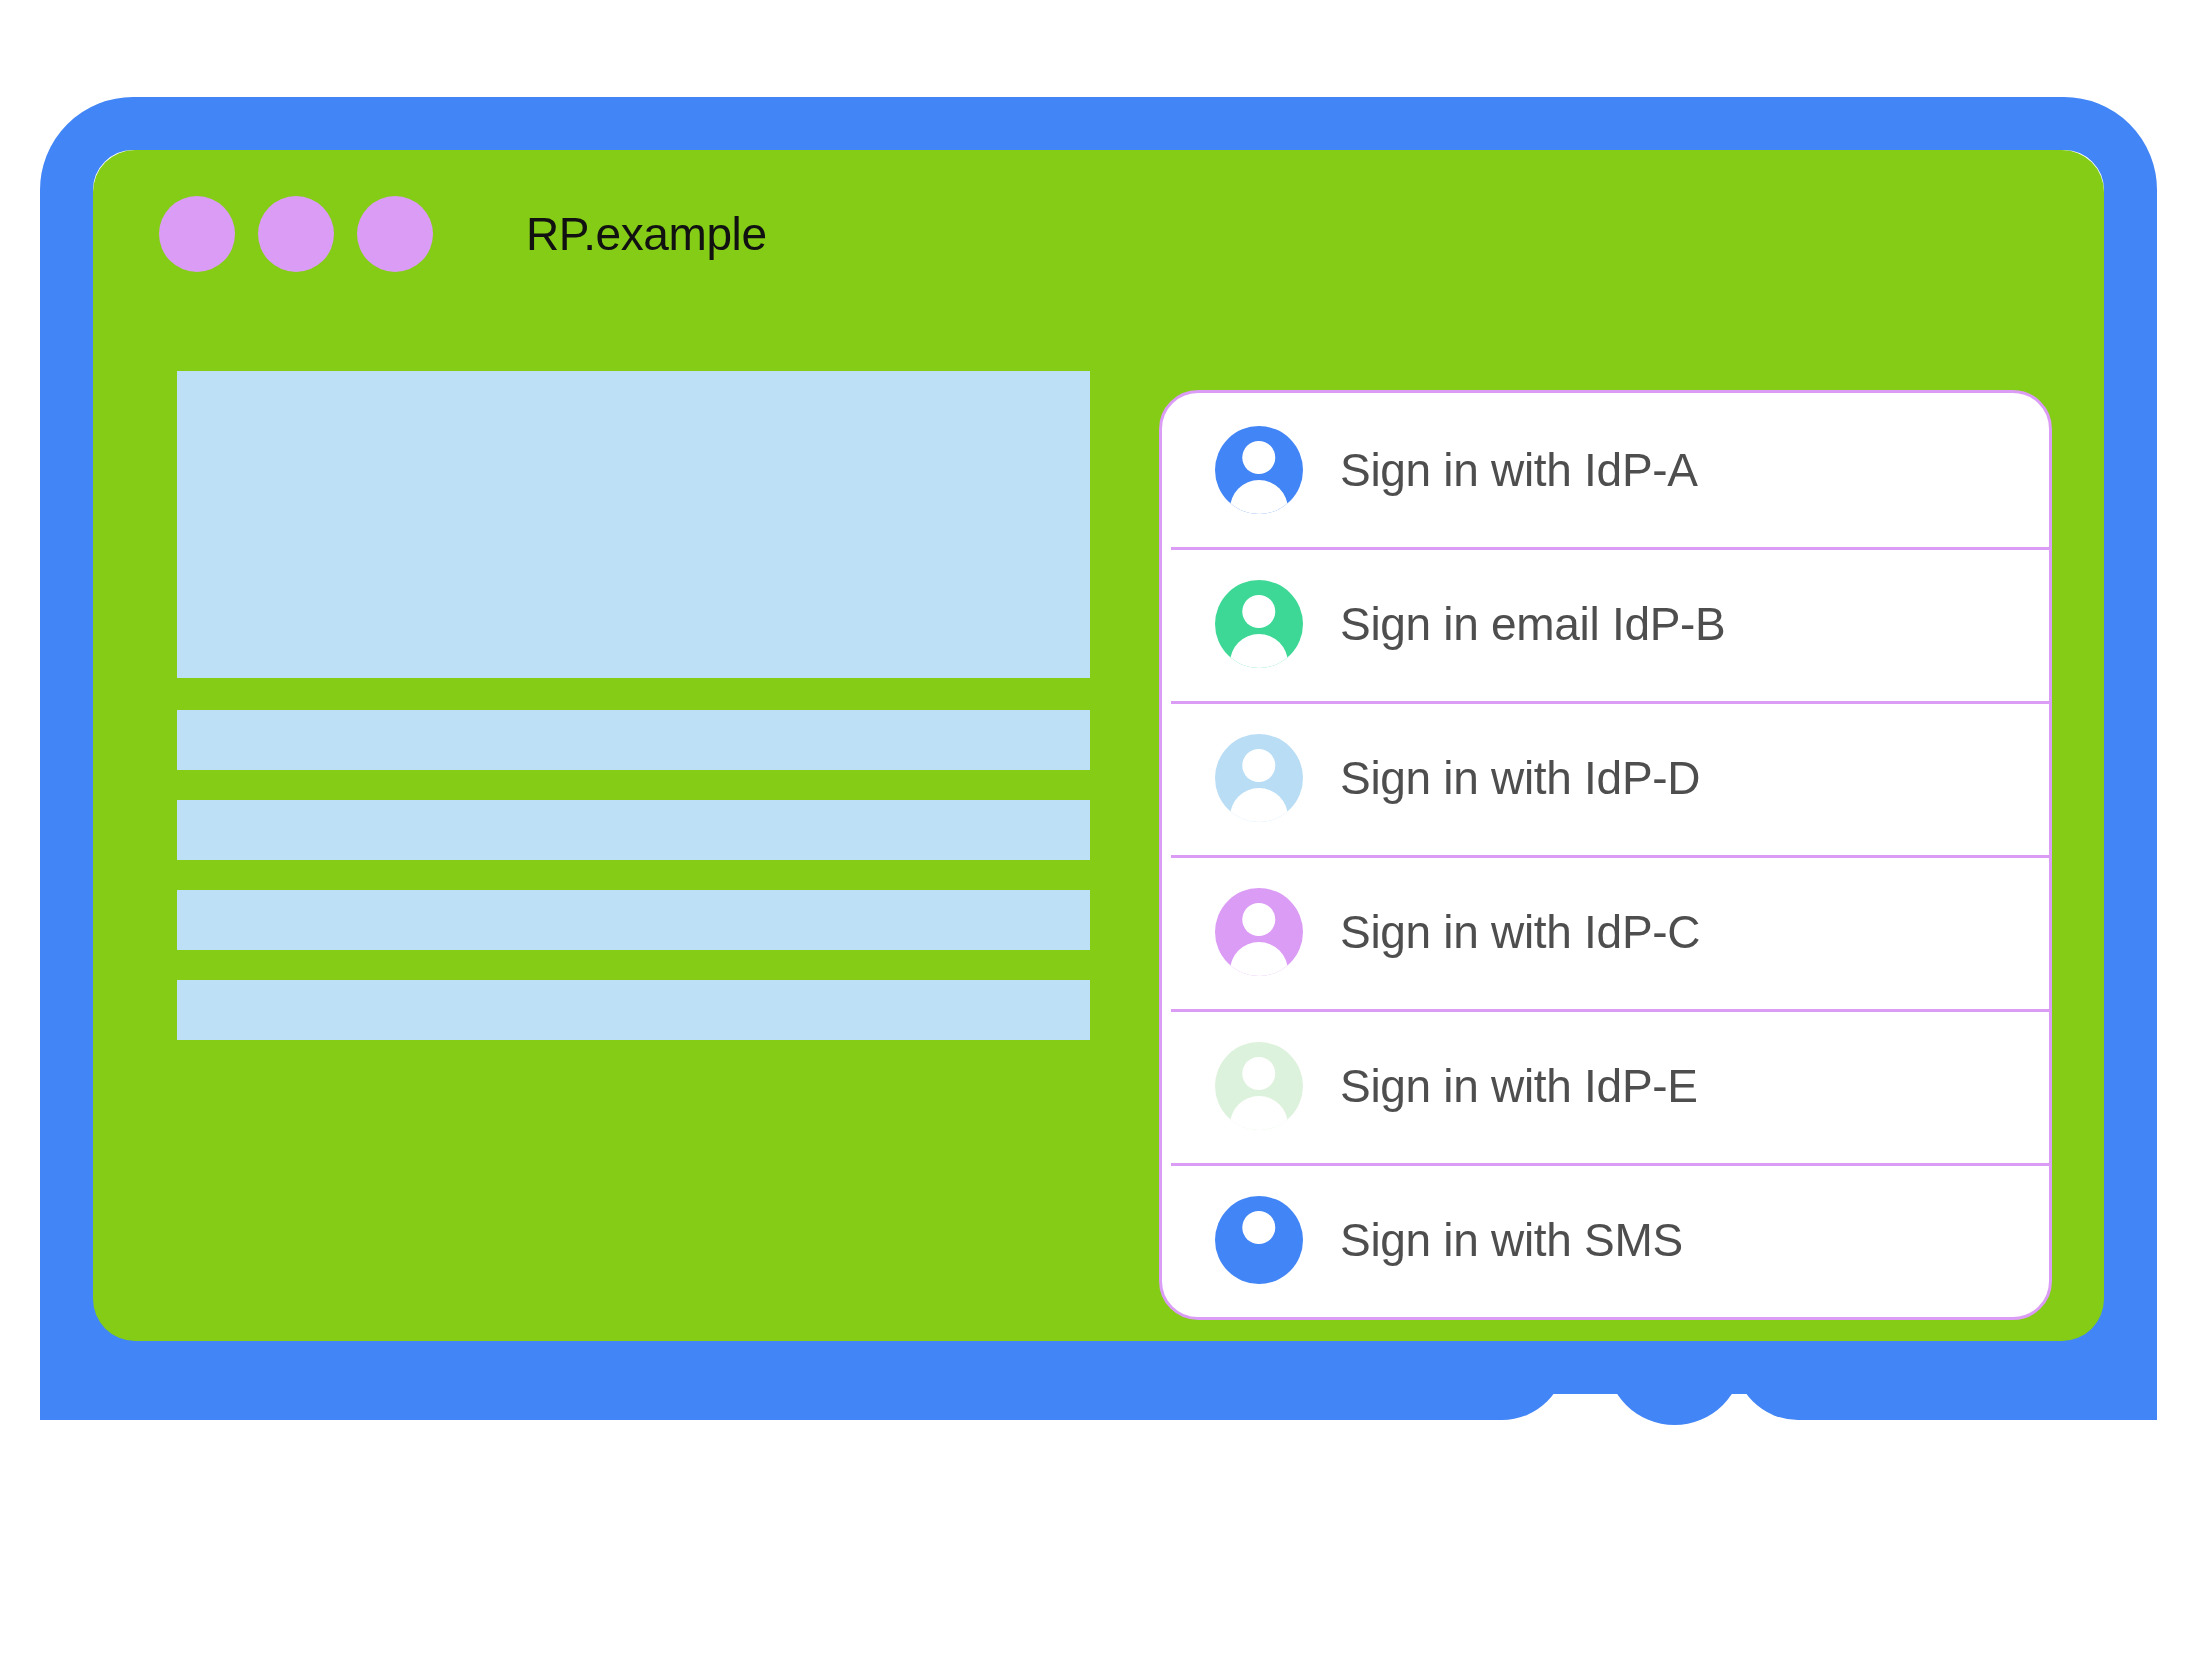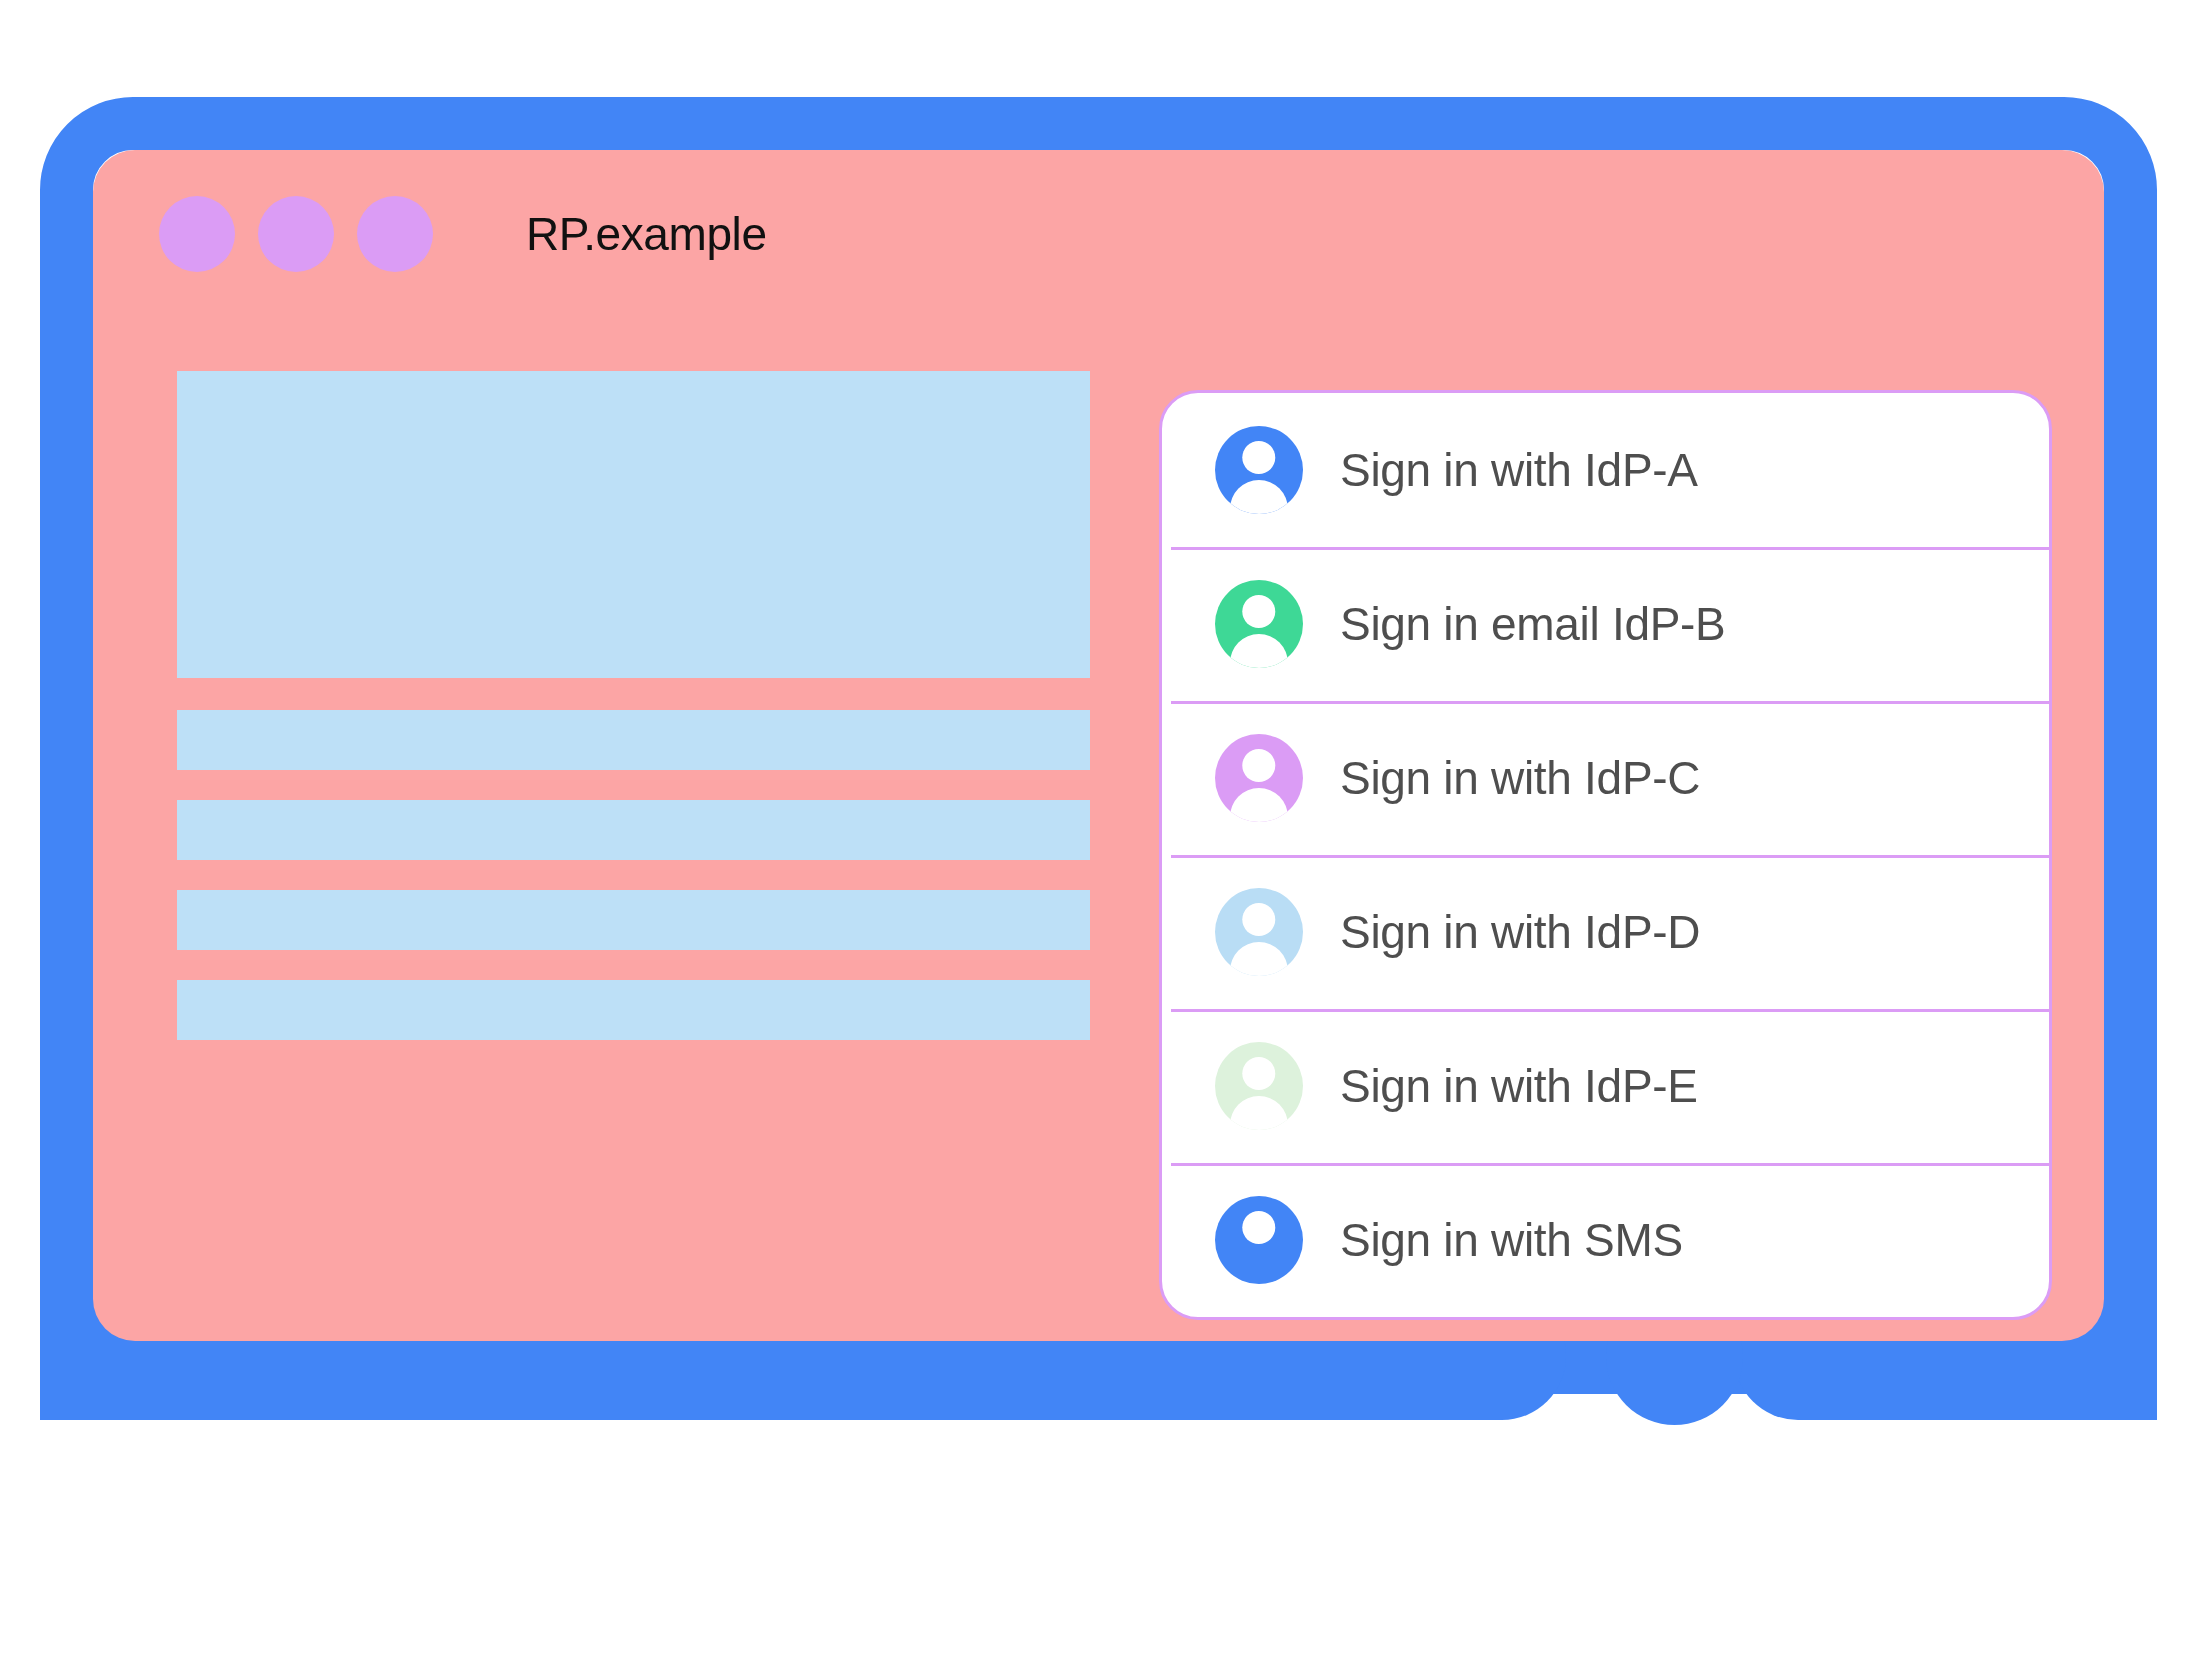--- a/index.html
+++ b/index.html
@@ -91,21 +91,21 @@
     border-radius: 50%;
   }
 
   
   .page-surface {
     position: absolute;
     left: 53px;
     top: 53px;
     width: 2011px;
     height: 1191px;
-    background: #fca5a5;
+    background: #84cc16;
     border-radius: 42px;
     overflow: hidden;
   }
 
   
   .toolbar {
     position: absolute;
     left: 0;
     top: 0;
     width: 2011px;
@@ -258,33 +258,33 @@
 
         <div class="chooser-row">
           <span class="avatar" style="background:#3ED896;">
             <span class="head"></span>
               <span class="body"></span>
           </span>
           <span class="row-label">Sign in email IdP-B</span>
         </div>
 
         <div class="chooser-row">
+          <span class="avatar" style="background:#B9DDF5;">
+            <span class="head"></span>
+              <span class="body"></span>
+          </span>
+          <span class="row-label">Sign in with IdP-D</span>
+        </div>
+
+        <div class="chooser-row">
           <span class="avatar" style="background:#DB9CF5;">
             <span class="head"></span>
               <span class="body"></span>
           </span>
           <span class="row-label">Sign in with IdP-C</span>
-        </div>
-
-        <div class="chooser-row">
-          <span class="avatar" style="background:#B9DDF5;">
-            <span class="head"></span>
-              <span class="body"></span>
-          </span>
-          <span class="row-label">Sign in with IdP-D</span>
         </div>
 
         <div class="chooser-row">
           <span class="avatar" style="background:#DDF2DC;">
             <span class="head"></span>
               <span class="body"></span>
           </span>
           <span class="row-label">Sign in with IdP-E</span>
         </div>
 

